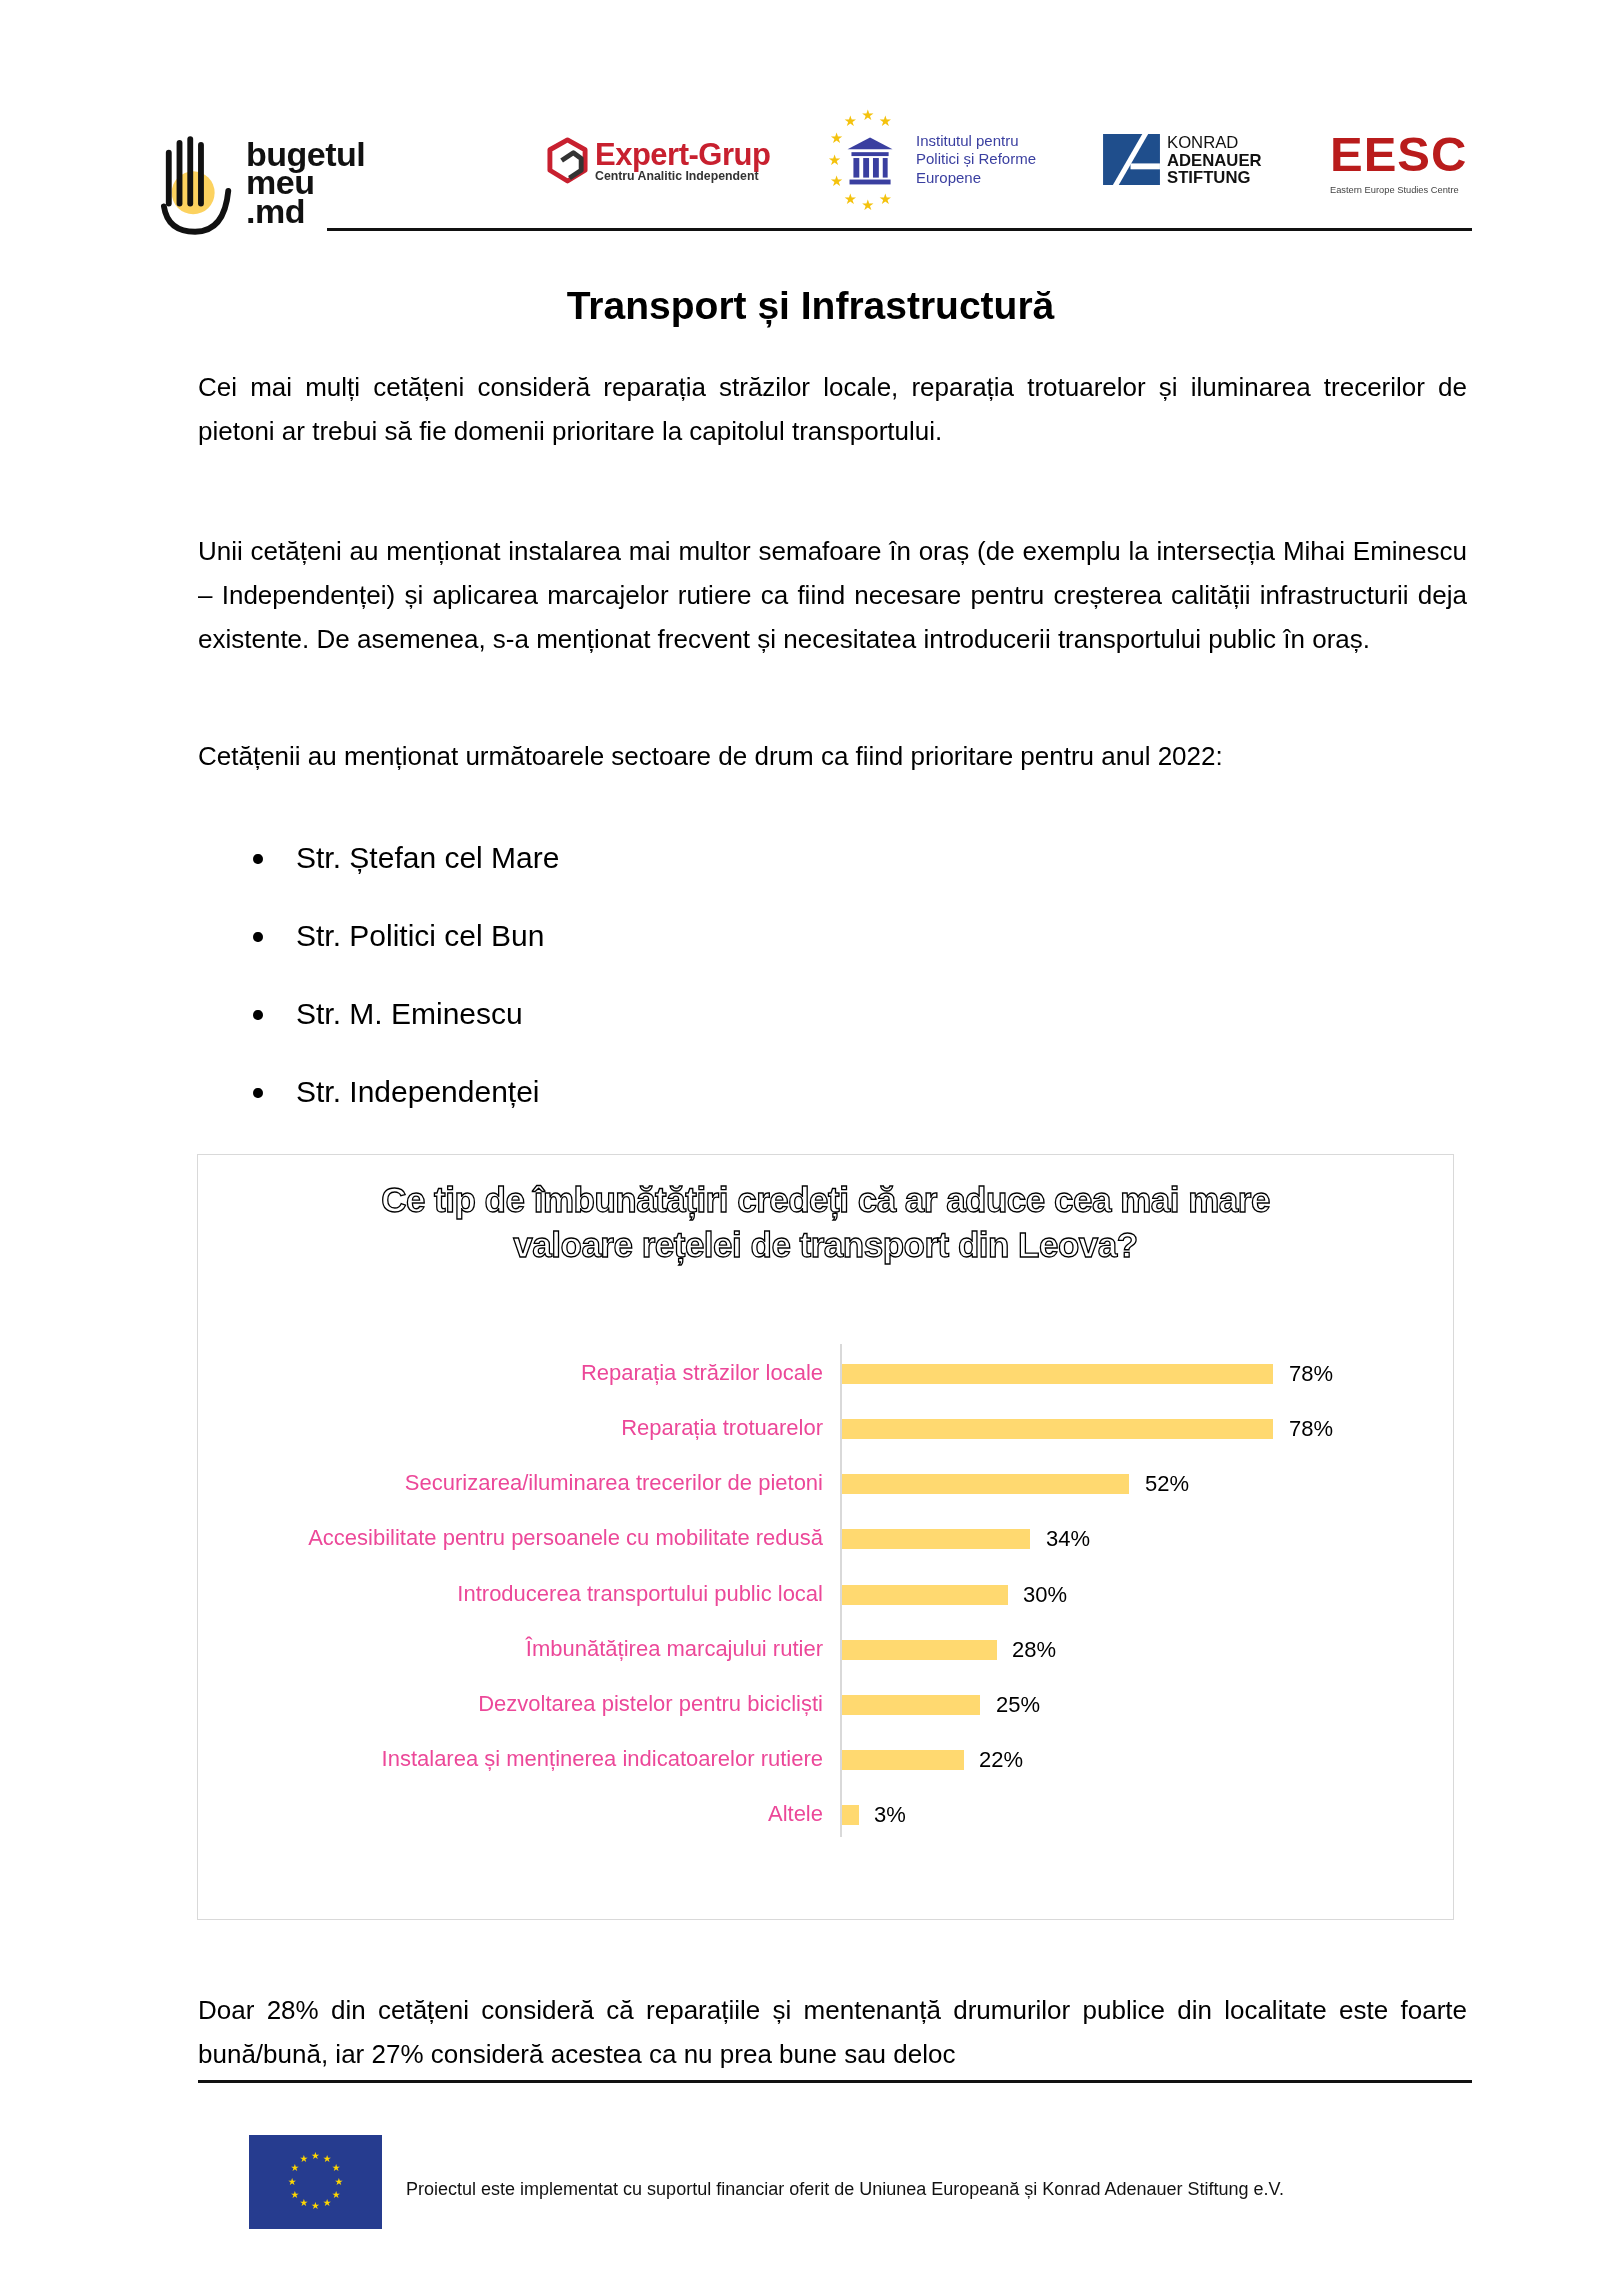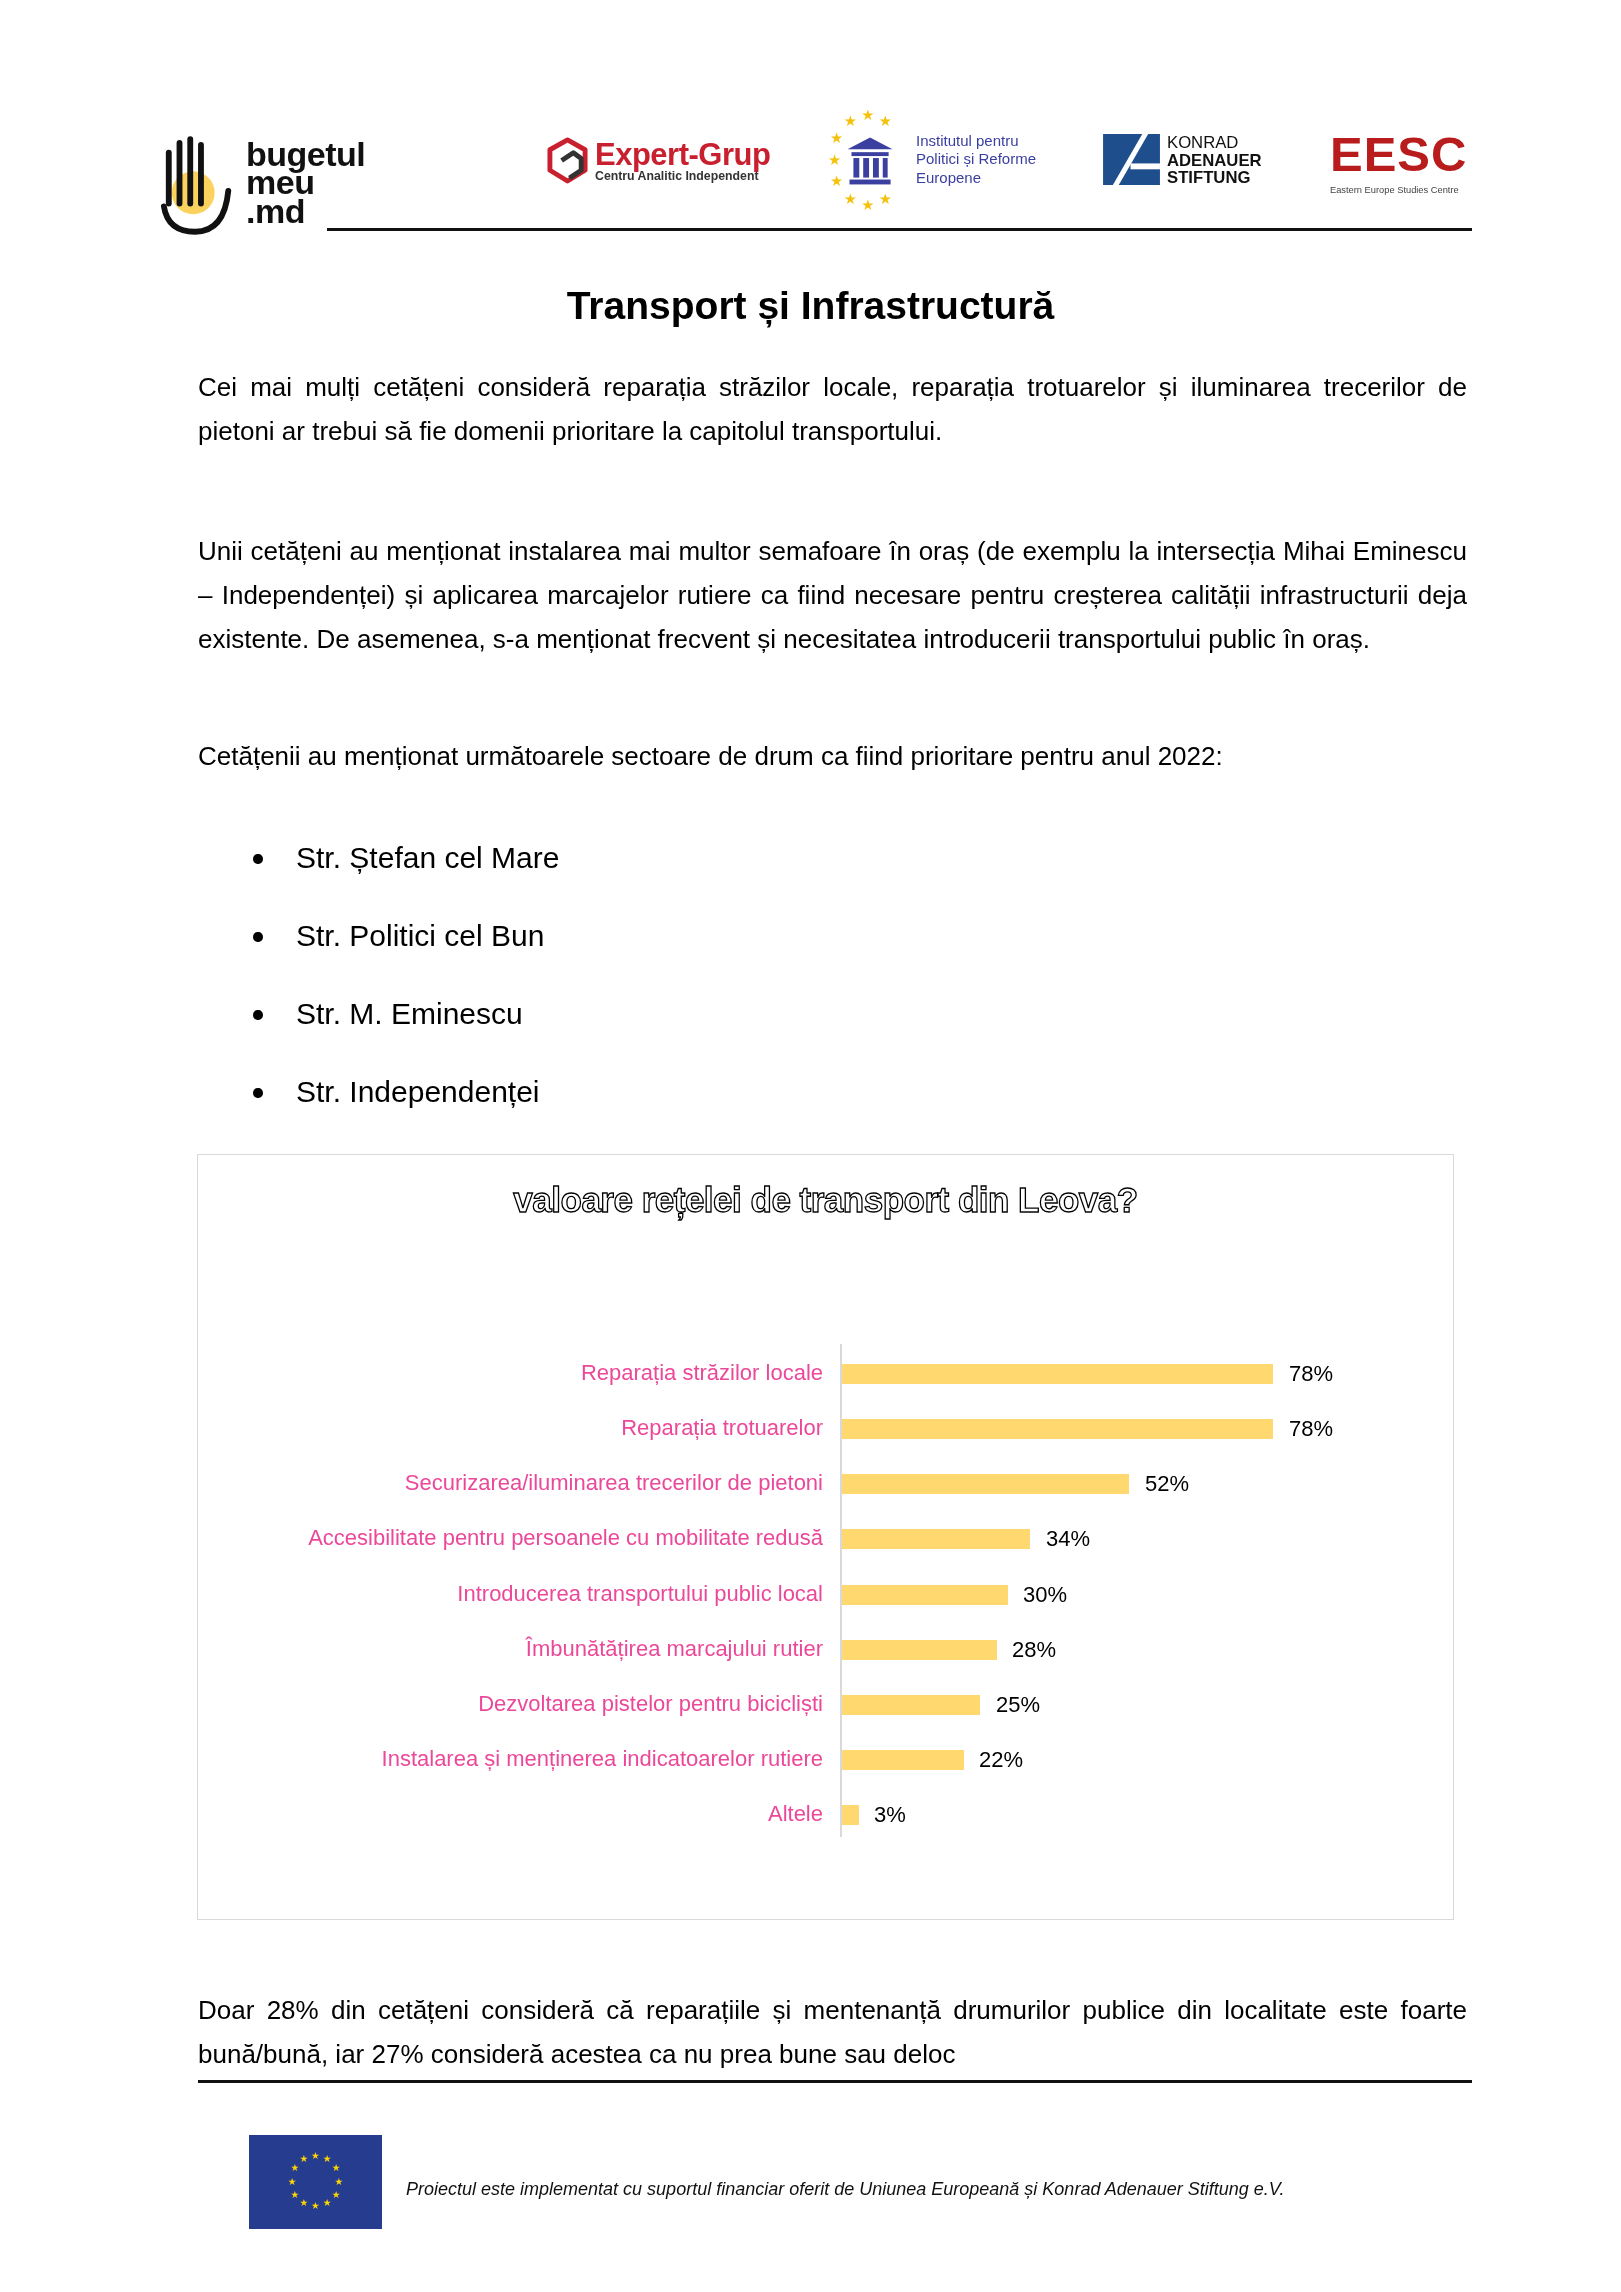--- a/index.html
+++ b/index.html
@@ -48,21 +48,21 @@
   .axis { position: absolute; left: 642px; top: 189px; width: 2px; height: 493px; background: #d9d9d9; }
   .bar-row { position: absolute; left: 0; height: 19.6px; width: 100%; }
   .bar-label { position: absolute; right: 630px; top: -3.9px; font-size: 22px; line-height: 25.5px;
                white-space: nowrap; text-align: right; color: #ec4899; }
   .bar { position: absolute; left: 644px; top: 0; height: 19.6px; background: #ffd970; }
   .bar-value { position: absolute; top: -2.9px; font-size: 22px; line-height: 25.5px; color: #000; }
 
   .p4 { top: 1970px; }
   .footer-rule { position: absolute; left: 198px; top: 2080px; width: 1274px; height: 2.9px; background: #111; }
   .eu-flag { position: absolute; left: 249px; top: 2135px; width: 133px; height: 94px; background: #263c8f; }
-  .footer-text { position: absolute; left: 406px; top: 2179px; font-size: 18px; font-style: italic; color: #111; }
+  .footer-text { position: absolute; left: 406px; top: 2179px; font-size: 18px; color: #111; }
 </style>
 </head>
 <body>
 
 <div class="logo-bmm">
   <svg class="hand" viewBox="0 0 82 105">
     <circle cx="34" cy="62" r="22" fill="#fcd25f"></circle>
     <rect x="6" y="18" width="6" height="58" rx="3" fill="#111"></rect>
     <rect x="17" y="8" width="6" height="68" rx="3" fill="#111"></rect>
     <rect x="28" y="4" width="6" height="72" rx="3" fill="#111"></rect>
@@ -141,20 +141,21 @@
 
 <ul class="bullets">
   <li><span class="dot"></span><span>Str. Ștefan cel Mare</span></li>
   <li><span class="dot"></span><span>Str. Politici cel Bun</span></li>
   <li><span class="dot"></span><span>Str. M. Eminescu</span></li>
   <li><span class="dot"></span><span>Str. Independenței</span></li>
 </ul>
 
 <div class="chart-frame">
   <div class="chart-title">
+    <div>Ce tip de îmbunătățiri credeți că ar aduce cea mai mare</div>
     <div>valoare rețelei de transport din Leova?</div>
   </div>
   <div class="axis"></div>
   <div id="bars">
       <div class="bar-row" style="top: 209px;">
         <div class="bar-label">Reparația străzilor locale</div>
         <div class="bar" style="width: 431px; background: rgb(255, 217, 112);"></div>
         <div class="bar-value" style="left: 1091px;">78%</div>
       </div>
       <div class="bar-row" style="top: 264px;">

